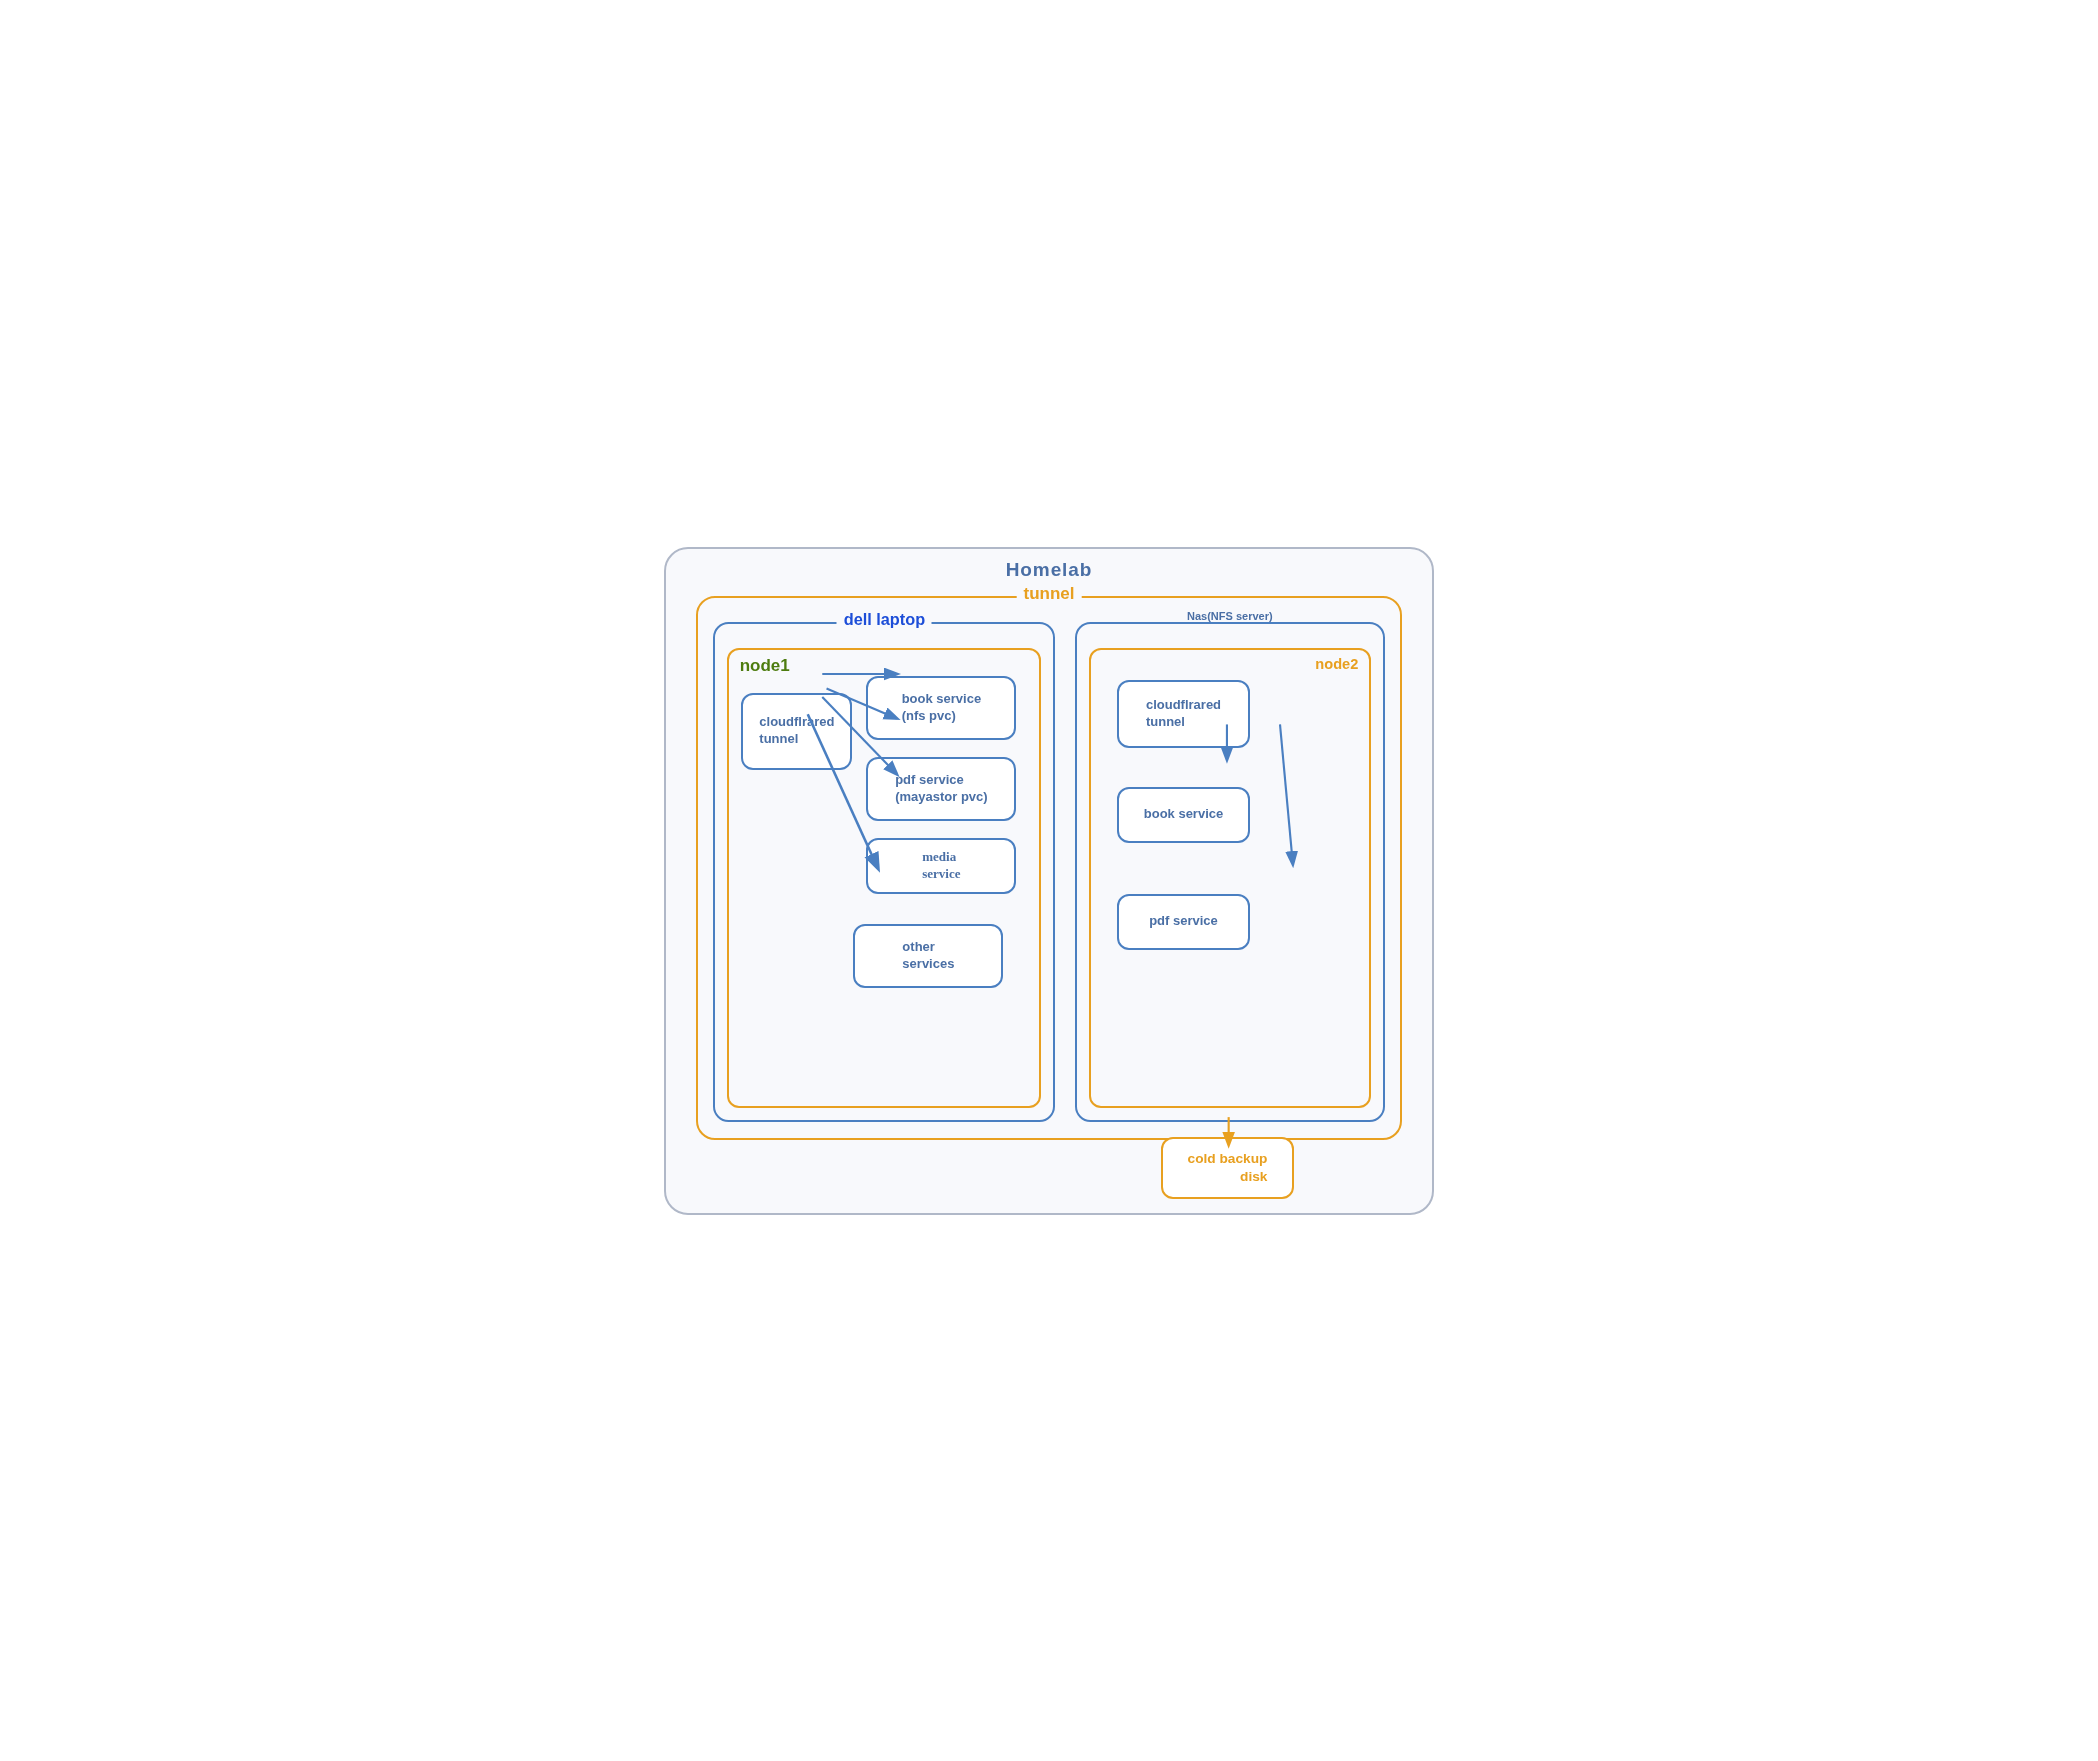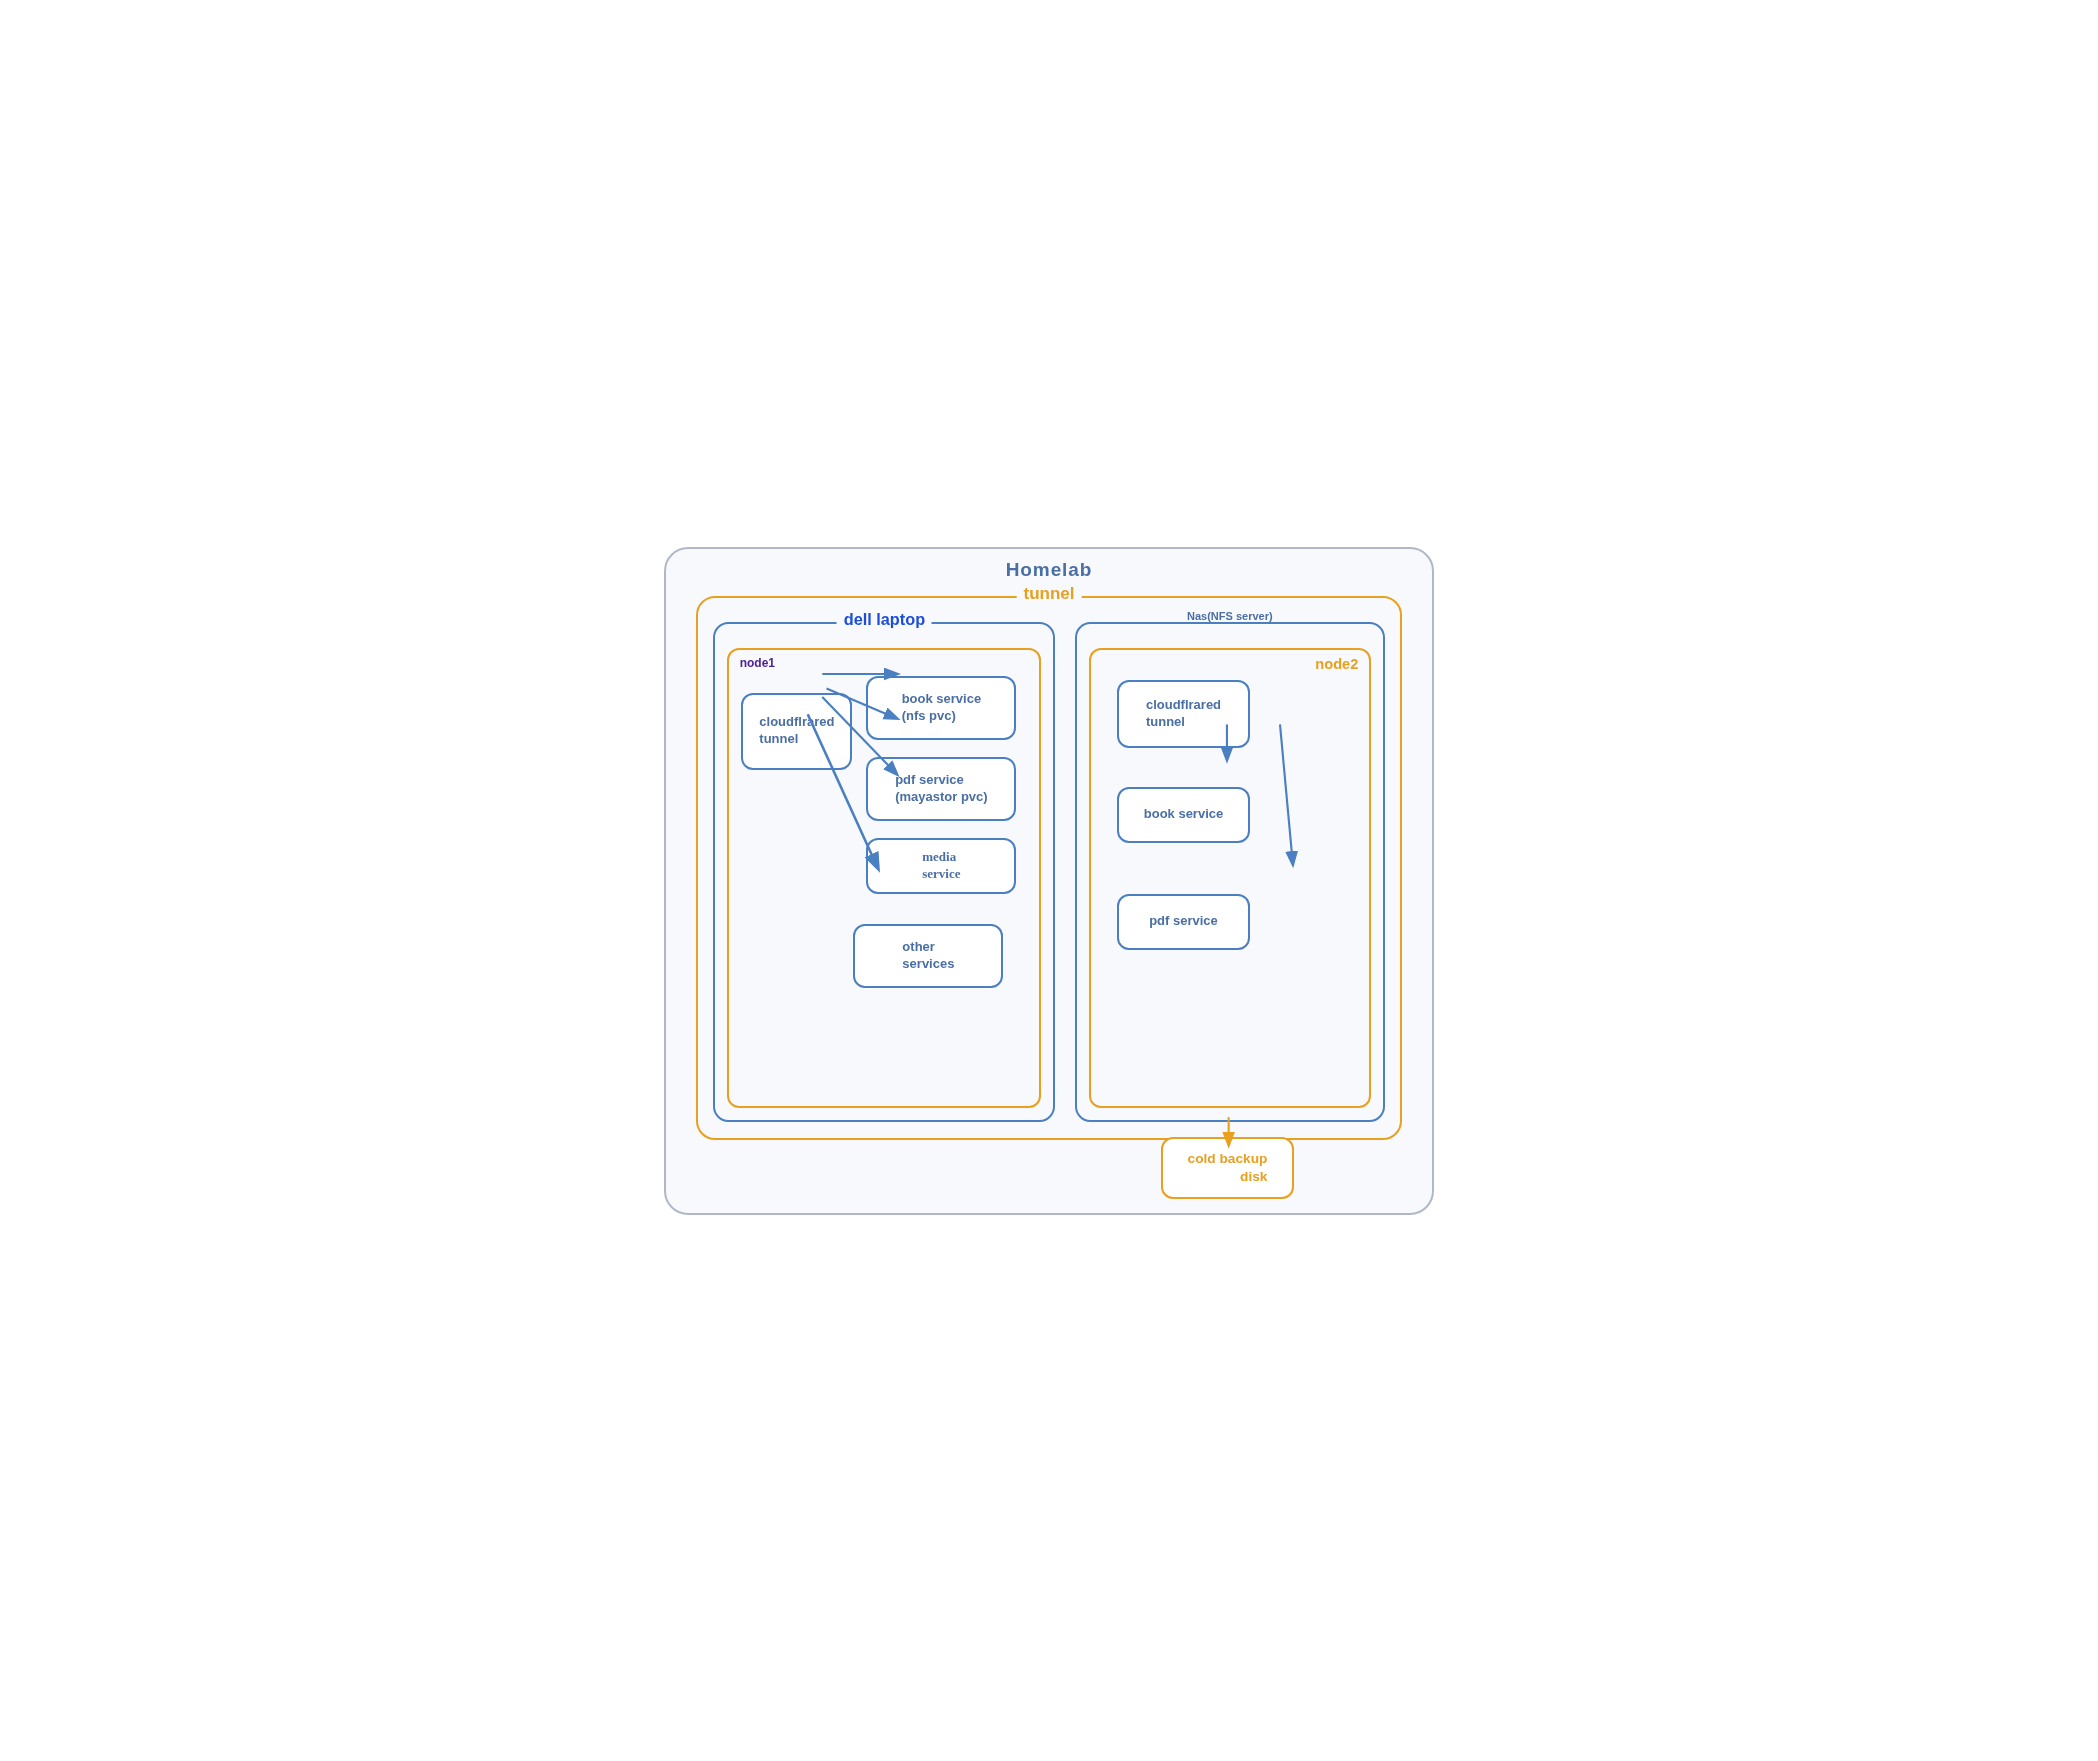--- a/index.html
+++ b/index.html
@@ -87,22 +87,22 @@
       right: 12px;
       bottom: 12px;
       border: 2.6px solid #e8a020;
       border-radius: 12px;
       background: transparent;
     }
     .node1-label {
       position: absolute;
       top: 6.8px;
       left: 10.3px;
-      color: #4c1d95;
-      font-size: 12px;
+      color: #4d7c0f;
+      font-size: 17px;
       font-weight: bold;
     }
     
     .nas-box {
       position: absolute;
       top: 24px;
       left: 377px;
       right: 15.4px;
       bottom: 15.4px;
       border: 2.6px solid #4a7fc1;

